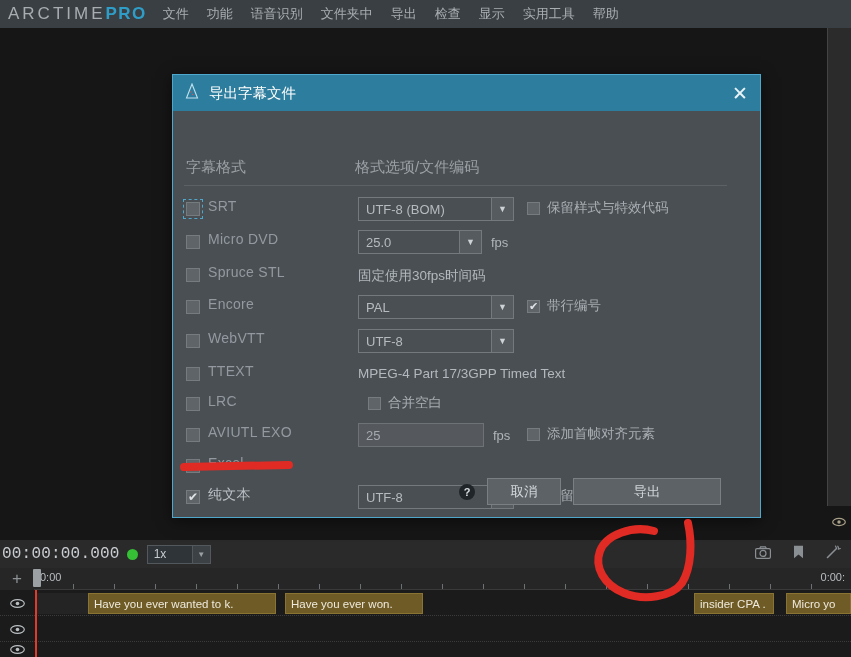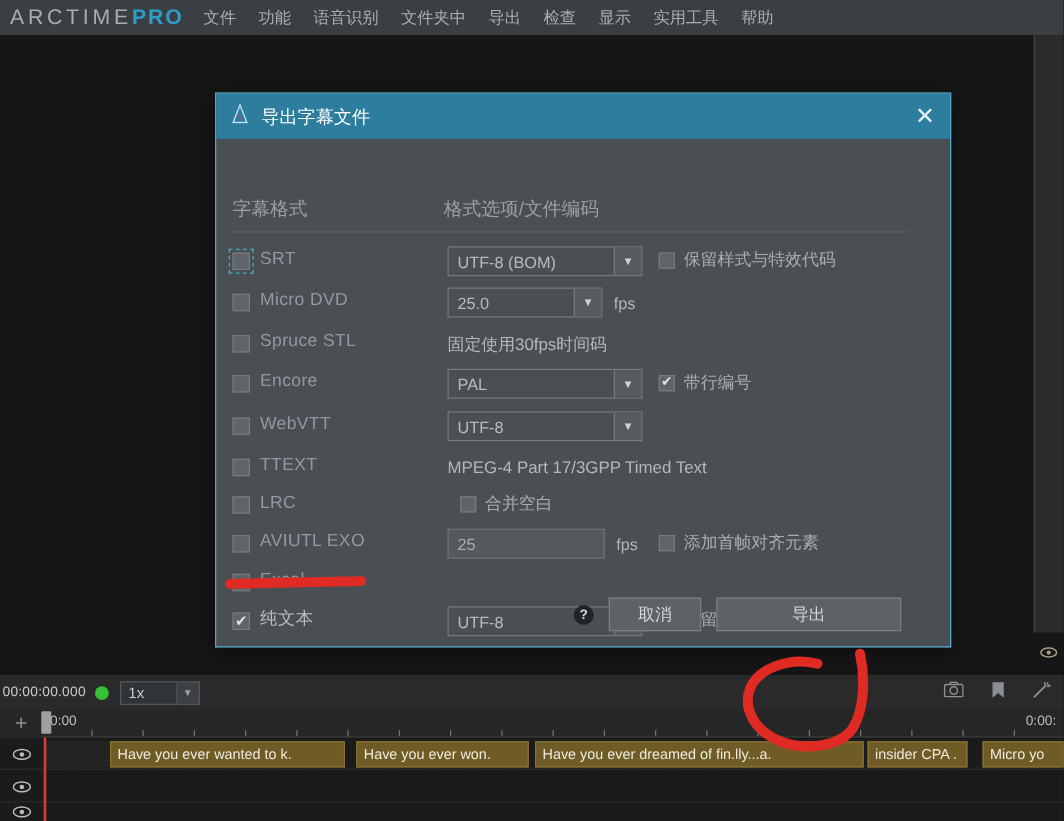--- a/index.html
+++ b/index.html
@@ -40,22 +40,22 @@
     display: flex; align-items: center; justify-content: center;
   }
 
   
   .transport {
     position: absolute; left: 0; top: 540px; width: 851px; height: 28px;
     background: #2a2a2a;
     display: flex; align-items: center;
   }
   .timecode {
-    color: #c9cdd1; font-size: 11px; margin-left: 2px;
-    font-family: Liberation Sans, sans-serif; letter-spacing: .2px;
+    color: #c9cdd1; font-size: 16px; margin-left: 2px;
+    font-family: Liberation Mono, monospace; letter-spacing: .2px;
   }
   .recdot {
     width: 11px; height: 11px; border-radius: 50%;
     background: #35c035; margin-left: 7px;
   }
   .speedbox {
     margin-left: 9px; width: 46px; height: 19px;
     background: #2f3438; border: 1px solid #53585c;
     color: #c9cdd1; font-size: 12px;
     display: flex; align-items: center; padding-left: 6px;
@@ -303,21 +303,20 @@
     <div class="tl-row" style="top:22px">
       <div class="tl-eye">
         <svg width="15" height="11" viewBox="0 0 15 11">
             <ellipse cx="7.5" cy="5.5" rx="6.8" ry="3.9" fill="none" stroke="#b9bec2" stroke-width="1.2"></ellipse>
             <circle cx="7.5" cy="5.5" r="1.8" fill="#b9bec2"></circle>
           </svg>
       </div>
       <div class="sub-gap" style="left:36px;width:52px"></div>
       <div class="sub-block" style="left:88px;width:188px">Have you ever wanted to k.</div>
       <div class="sub-block" style="left:285px;width:138px">Have you ever won.</div>
-      <div class="sub-block" style="left:428px;width:263px">Have you ever dreamed of fin.lly...a.</div>
       <div class="sub-block" style="left:694px;width:80px">insider CPA .</div>
       <div class="sub-block" style="left:786px;width:65px">Micro yo</div>
     </div>
 
     <div class="tl-row" style="top:48px">
       <div class="tl-eye">
         <svg width="15" height="11" viewBox="0 0 15 11">
             <ellipse cx="7.5" cy="5.5" rx="6.8" ry="3.9" fill="none" stroke="#b9bec2" stroke-width="1.2"></ellipse>
             <circle cx="7.5" cy="5.5" r="1.8" fill="#b9bec2"></circle>
           </svg>

